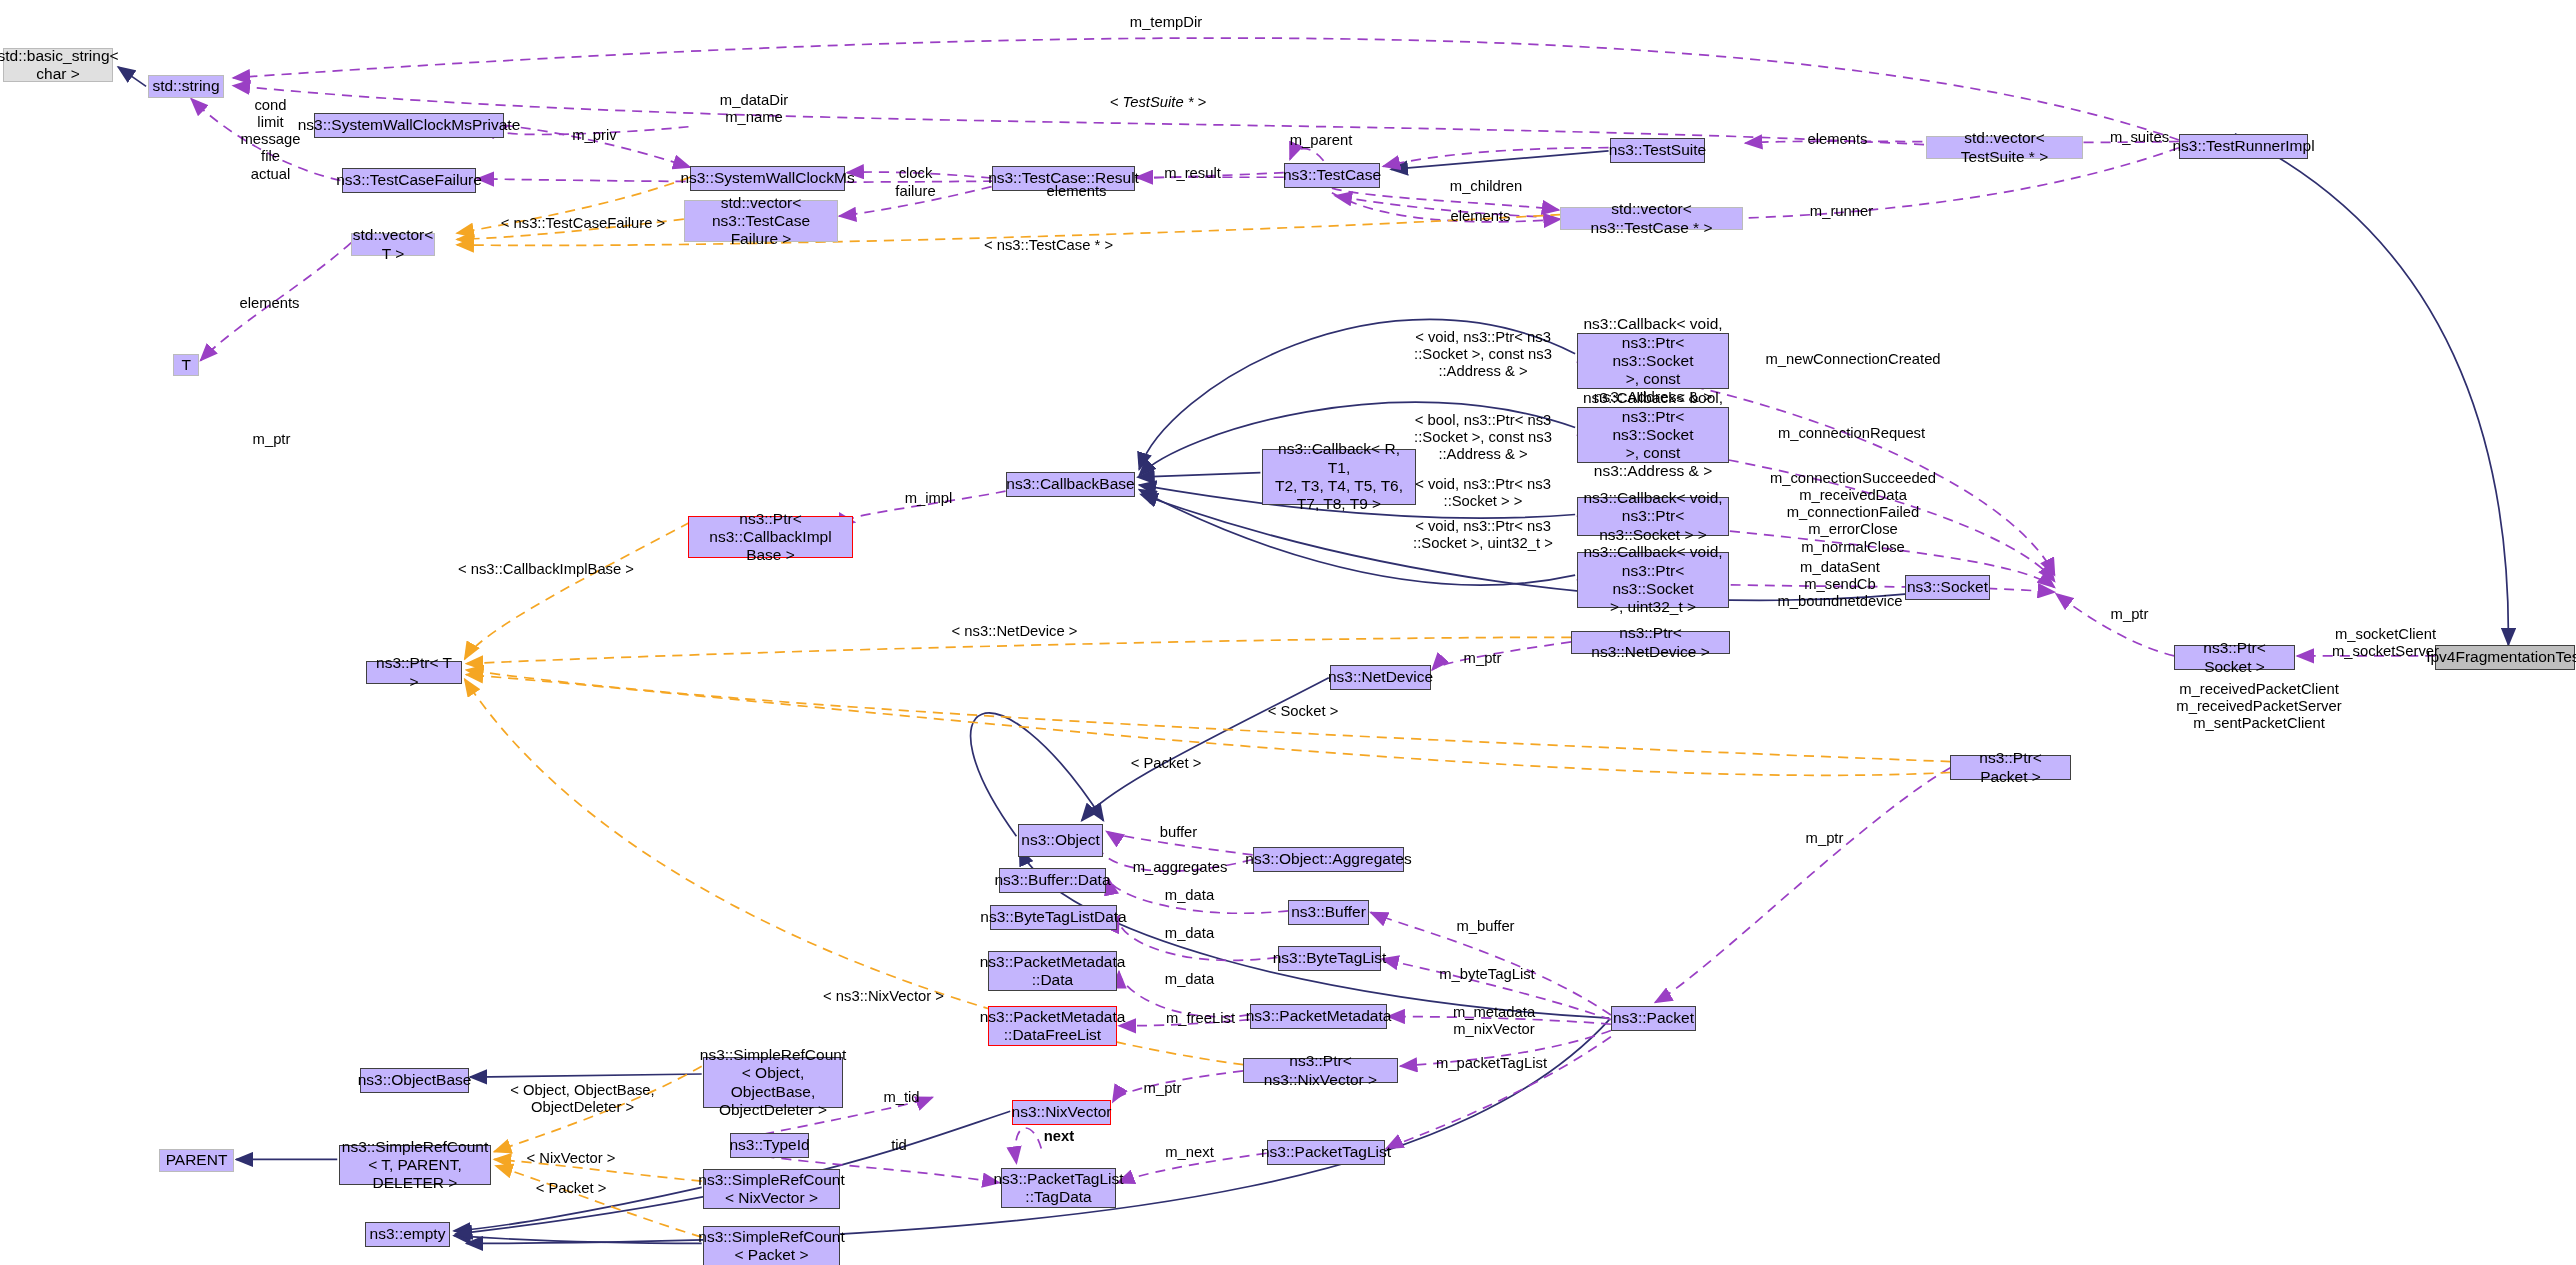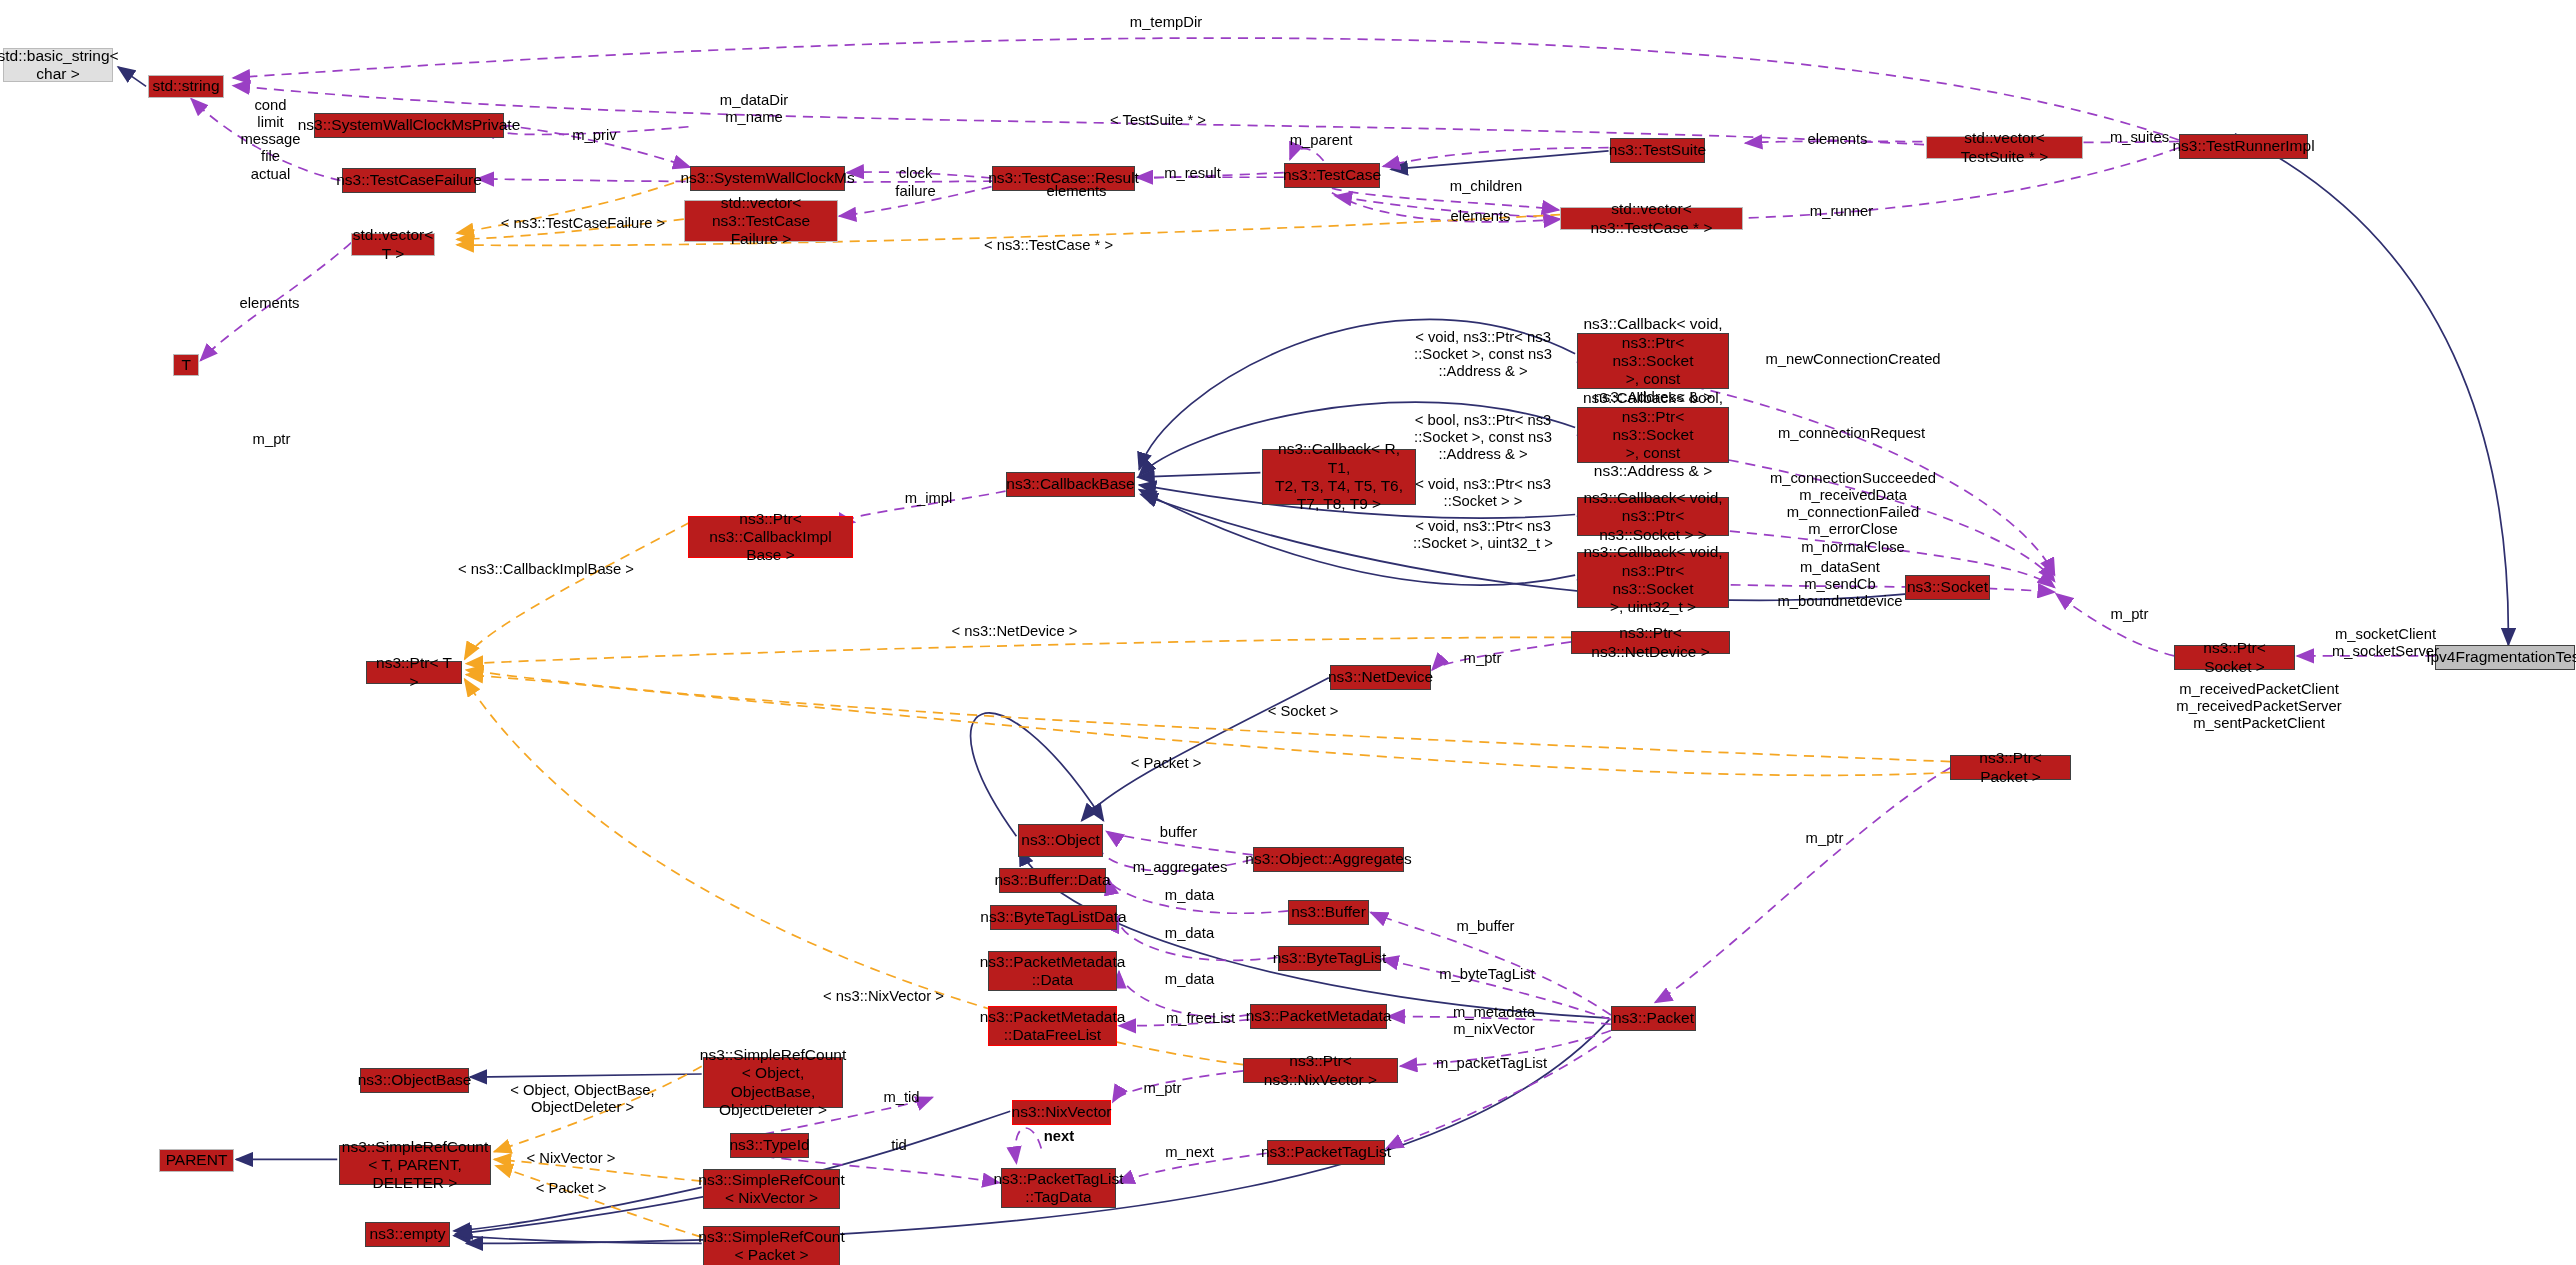--- a/index.html
+++ b/index.html
@@ -12,21 +12,21 @@
   }
   svg.edges{position:absolute;left:0;top:0;width:2576px;height:1266px;pointer-events:none;}
   .node{
     position:absolute;
     box-sizing:border-box;
     display:flex;align-items:center;justify-content:center;
     text-align:center;
     line-height:1.18;
     font-size:15.5px;
     color:#000000;
-    background:#b91c1c;
+    background:#c4b5fd;
     white-space:pre-line;
     padding:1.6px 4.7px;
   }
   
   .b-thin  {border:0.8px solid #bbbbbb;}
   .b-thick {border:1.6px solid #404040;}
   .b-red   {border:1.6px solid #ff0000;}
   .n-gray  {background:#e0e0e0;border:0.8px solid #bbbbbb;}
   .n-focus {background:#bfbfbf;border:1.6px solid #404040;}
   .elabel{
@@ -217,21 +217,21 @@
     </div>
   <div id="label-layer">
       <div class="elabel" style="left: 1096px; top: 14px; width: 140px;">m_tempDir</div>
       <div class="elabel" style="left: 224px; top: 97px; width: 93px;">cond
 limit
 message
 file
 actual</div>
       <div class="elabel" style="left: 692px; top: 92px; width: 124px;">m_dataDir
 m_name</div>
-      <div class="elabel" style="left: 1088px; top: 112px; width: 140px;">&lt; TestSuite * &gt;</div>
+      <div class="elabel" style="left: 1088px; top: 94px; width: 140px; font-style: italic;">&lt; TestSuite * &gt;</div>
       <div class="elabel" style="left: 552px; top: 127px; width: 85px;">m_priv</div>
       <div class="elabel" style="left: 1259px; top: 132px; width: 124px;">m_parent</div>
       <div class="elabel" style="left: 1779px; top: 131px; width: 117px;">elements</div>
       <div class="elabel" style="left: 2085px; top: 129px; width: 109px;">m_suites</div>
       <div class="elabel" style="left: 873px; top: 165px; width: 85px;">clock</div>
       <div class="elabel" style="left: 1138px; top: 165px; width: 109px;">m_result</div>
       <div class="elabel" style="left: 1018px; top: 183px; width: 117px;">elements</div>
       <div class="elabel" style="left: 873px; top: 183px; width: 85px;">failure</div>
       <div class="elabel" style="left: 1424px; top: 178px; width: 124px;">m_children</div>
       <div class="elabel" style="left: 1783px; top: 203px; width: 117px;">m_runner</div>

